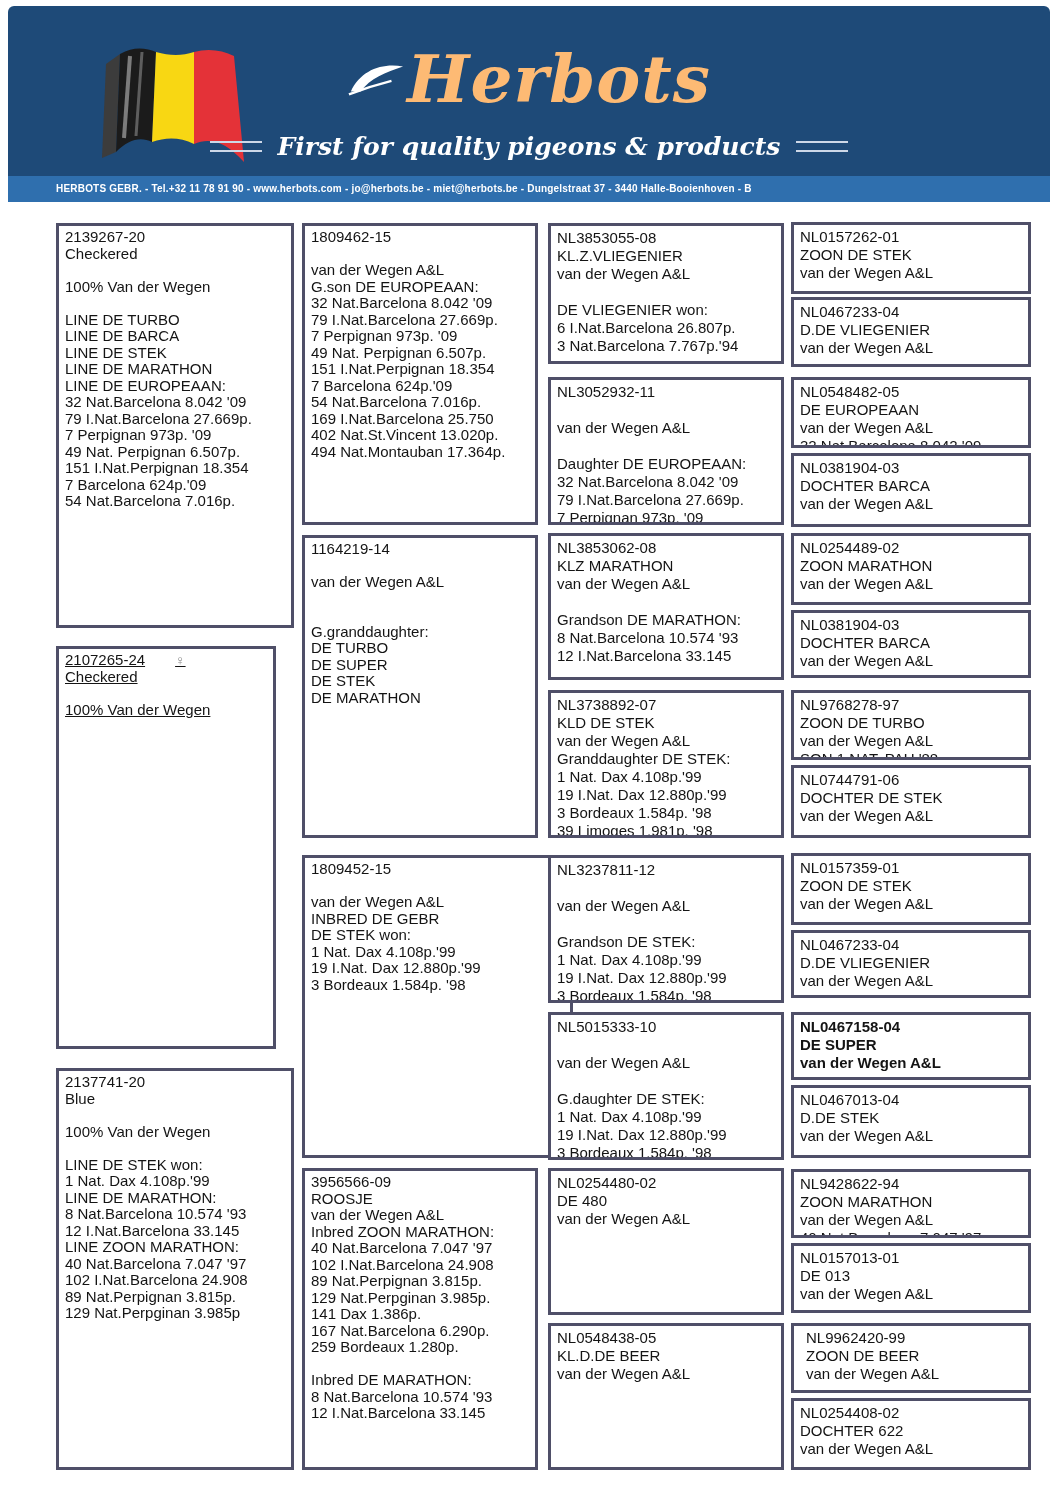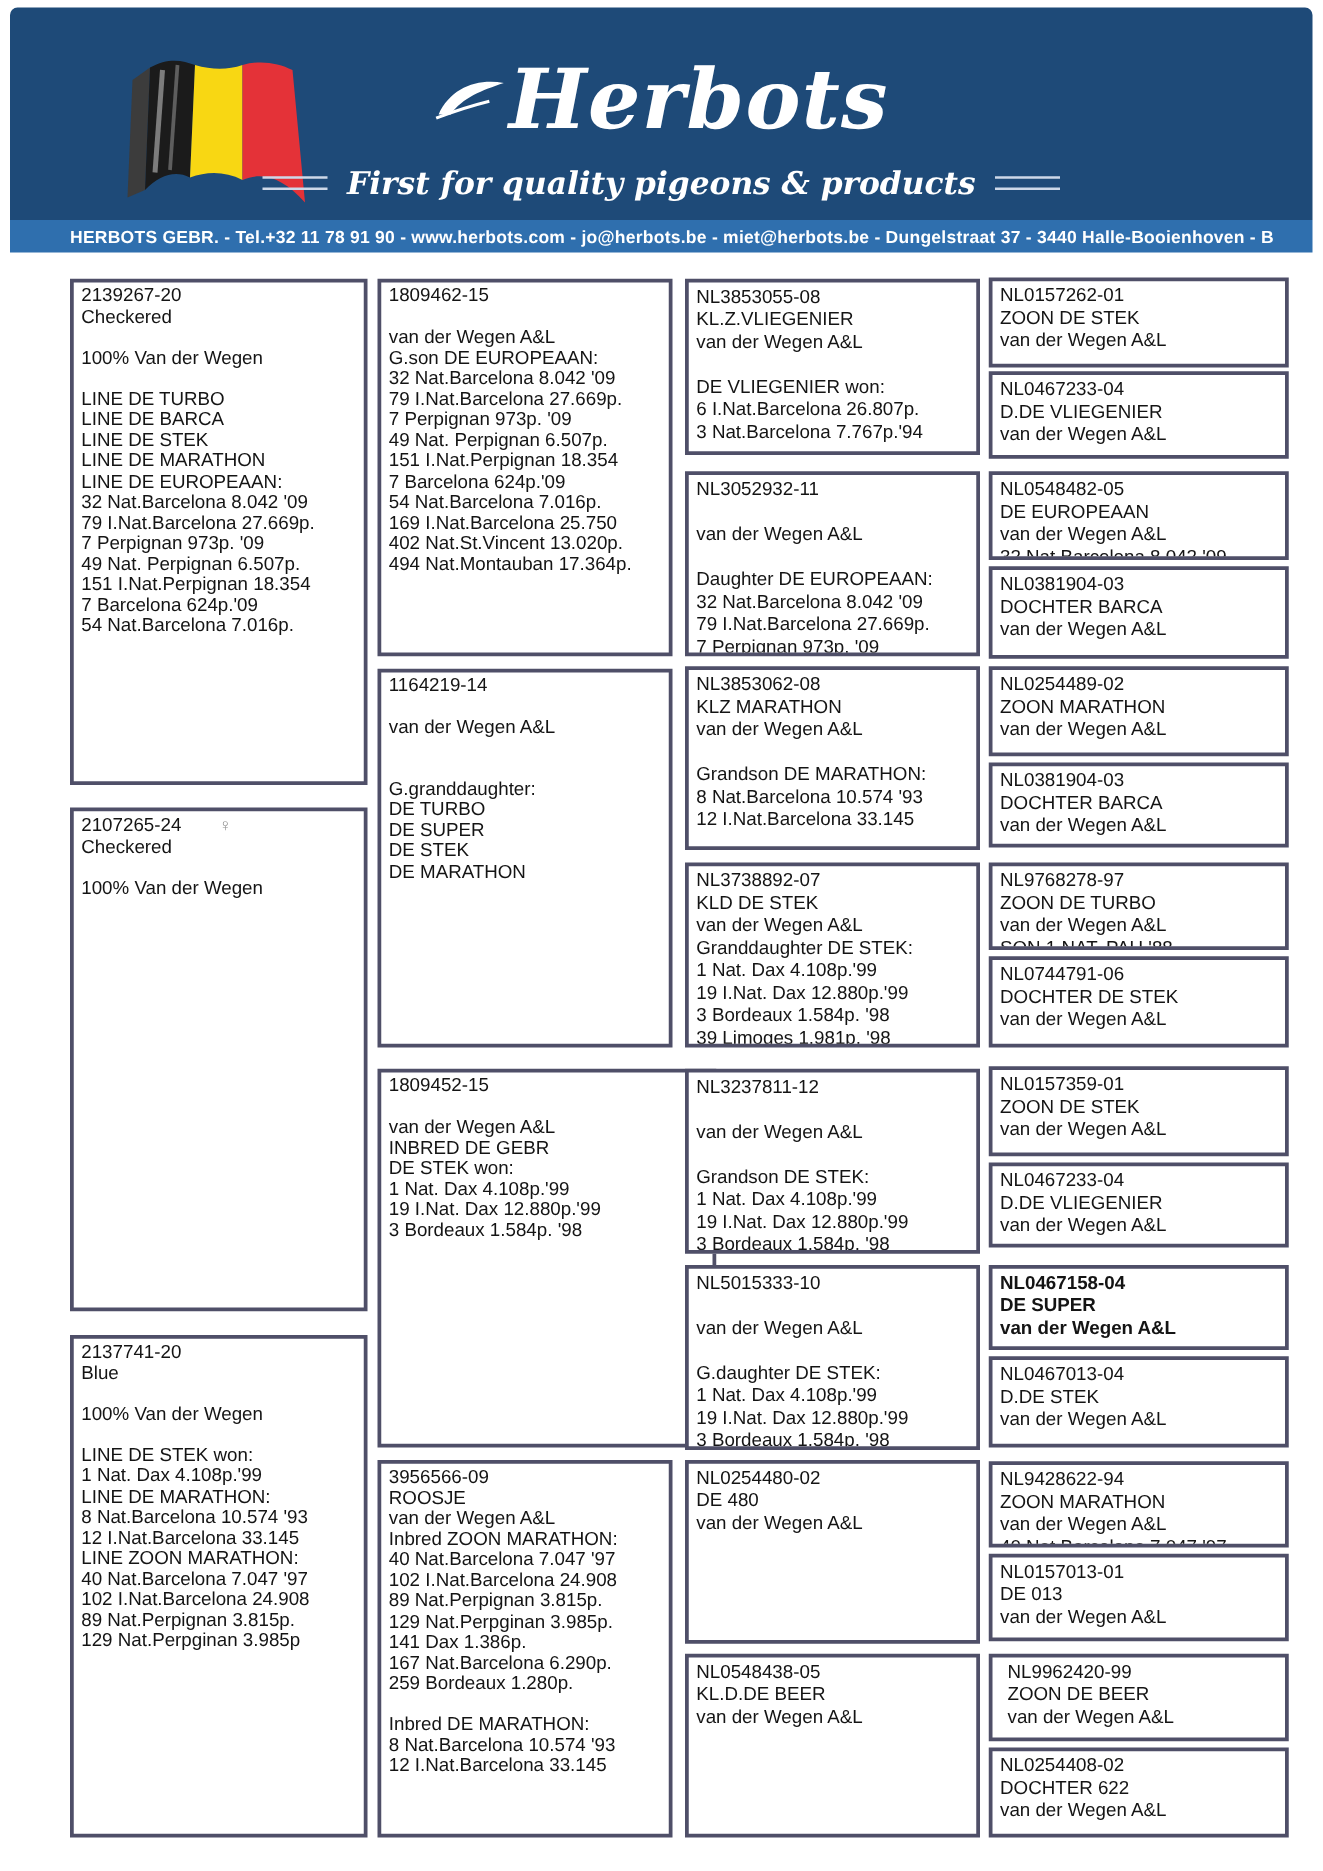--- a/index.html
+++ b/index.html
@@ -7,27 +7,27 @@
     width:1058px; height:1497px; position:relative; background:#ffffff;
     font-family:"Liberation Sans", sans-serif; overflow:hidden;
   }
   
   .header {
     position:absolute; left:8px; top:6px; width:1042px; height:170px;
     background:#1e4a78; border-radius:6px 6px 0 0;
   }
   .contact-bar {
     position:absolute; left:8px; top:176px; width:1042px; height:26px;
-    background:#2f6fae; color:#ffffff; font-size:14px; font-weight:bold;
+    background:#2f6fae; color:#ffffff; font-size:10px; font-weight:bold;
     line-height:26px; padding-left:48px; box-sizing:border-box; letter-spacing:0.2px;
     white-space:nowrap;
   }
   .flag { position:absolute; left:84px; top:34px; width:152px; height:128px; }
   .logo-row {
-    position:absolute; left:0; top:34px; width:100%; text-align:center; color:#ffffff;
+    position:absolute; left:0; top:34px; width:100%; text-align:center; color:#fdba74;
   }
   .brand {
     font-family:"DejaVu Serif", serif; font-style:italic; font-weight:bold;
     font-size:66px; letter-spacing:1px; vertical-align:middle;
   }
   .feather { width:58px; height:38px; vertical-align:middle; margin-right:2px; }
   .tagline-row {
     position:absolute; left:0; top:126px; width:100%;
     display:flex; justify-content:center; align-items:center; gap:16px; color:#ffffff;
   }
@@ -89,21 +89,21 @@
       <div class="pline">LINE DE MARATHON</div>
       <div class="pline">LINE DE EUROPEAAN:</div>
       <div class="pline">32 Nat.Barcelona 8.042 '09</div>
       <div class="pline">79 I.Nat.Barcelona 27.669p.</div>
       <div class="pline">7 Perpignan 973p. '09</div>
       <div class="pline">49 Nat. Perpignan 6.507p.</div>
       <div class="pline">151 I.Nat.Perpignan 18.354</div>
       <div class="pline">7 Barcelona 624p.'09</div>
       <div class="pline">54 Nat.Barcelona 7.016p.</div>
     </div>
-    <div class="pbox col1" style="left: 56px; top: 646px; width: 238px; height: 403px;">
+    <div class="pbox col1" style="left: 56px; top: 646px; width: 220px; height: 403px; text-decoration: underline;">
       <div class="pline">2107265-24<span class="sex">♀</span></div>
       <div class="pline">Checkered</div>
       <div class="pline"></div>
       <div class="pline">100% Van der Wegen</div>
     </div>
     <div class="pbox col1" style="left: 56px; top: 1068px; width: 238px; height: 402px;">
       <div class="pline">2137741-20</div>
       <div class="pline">Blue</div>
       <div class="pline"></div>
       <div class="pline">100% Van der Wegen</div>

